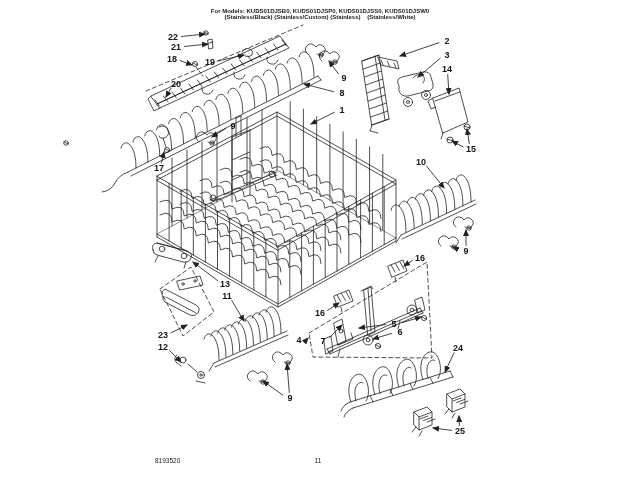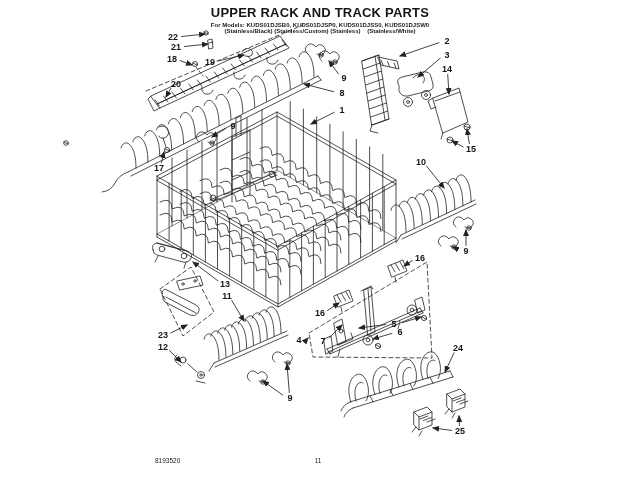--- a/index.html
+++ b/index.html
@@ -16,21 +16,20 @@
   #callouts text{ stroke:none; fill:#151515; font-family:"Liberation Sans",sans-serif;
                   font-size:9px; font-weight:bold; text-anchor:middle; }
   #callouts line{ stroke-width:.85; }
 </style>
 </head>
 <body>
 
 <div id="page">
 
   <header id="hdr">
-    <h1>UPPER RACK AND TRACK PARTS</h1>
     <div class="models">For Models: KUDS01DJSB0, KUDS01DJSP0, KUDS01DJSS0, KUDS01DJSW0</div>
     <div class="finishes">(Stainless/Black) (Stainless/Custom) (Stainless)    (Stainless/White)</div>
   </header>
 
   <svg id="diagram" width="640" height="480" viewBox="0 0 640 480">
     <defs>
       <marker id="arrowhead" markerWidth="7" markerHeight="6" refX="6" refY="3" orient="auto" markerUnits="userSpaceOnUse">
         <path d="M0,0 L7,3 L0,6 Z" fill="#222" stroke="none"></path>
       </marker>
     </defs>

